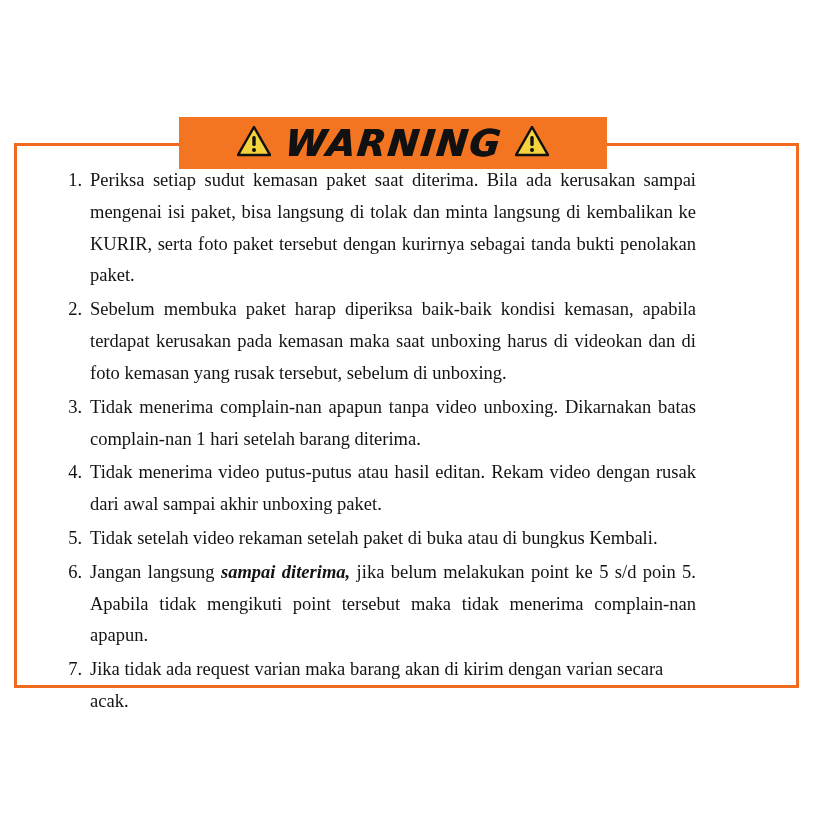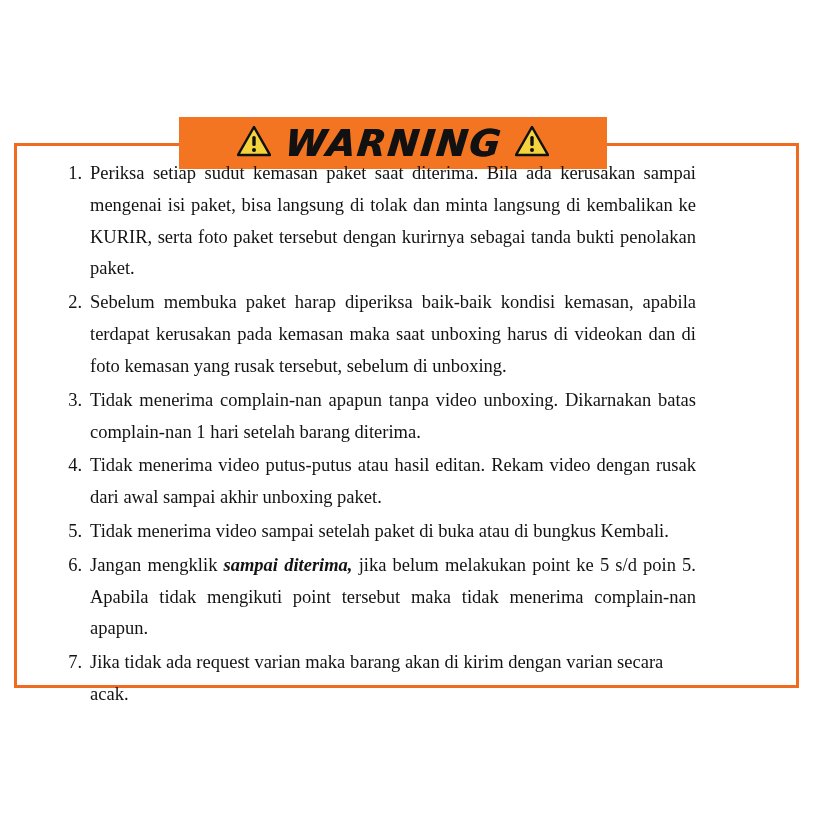--- a/index.html
+++ b/index.html
@@ -54,21 +54,21 @@
     transform: skewX(-6deg);
     text-shadow: 1px 0 0 #111111;
     white-space: nowrap;
   }
   .warn-tri {
     display: block;
   }
   .content {
     position: absolute;
     left: 14px;
-    top: 158px;
+    top: 165px;
     width: 704px;
     padding: 0 22px 0 46px;
     box-sizing: border-box;
   }
   ol.rules {
     list-style: none;
     margin: 0;
     padding: 0;
     counter-reset: rulenum;
   }
@@ -128,19 +128,19 @@
       </svg>
     </span>
   </div>
 
   <div class="content">
     <ol class="rules">
       <li><span>Periksa setiap sudut kemasan paket saat diterima. Bila ada kerusakan sampai mengenai isi paket, bisa langsung di tolak dan minta langsung di kembalikan ke KURIR, serta foto paket tersebut dengan kurirnya sebagai tanda bukti penolakan paket.</span></li>
       <li><span>Sebelum membuka paket harap diperiksa baik-baik kondisi kemasan, apabila terdapat kerusakan pada kemasan maka saat unboxing harus di videokan dan di foto kemasan yang rusak tersebut, sebelum di unboxing.</span></li>
       <li><span>Tidak menerima complain-nan apapun tanpa video unboxing. Dikarnakan batas complain-nan 1 hari setelah barang diterima.</span></li>
       <li><span>Tidak menerima video putus-putus atau hasil editan. Rekam video dengan rusak dari awal sampai akhir unboxing paket.</span></li>
-      <li class="no-justify"><span>Tidak menerima video sampai setelah paket di buka atau di bungkus Kembali.</span></li>
-      <li><span>Jangan mengklik </span><span class="em-bold">sampai diterima,</span><span> jika belum melakukan point ke 5 s/d poin 5. Apabila tidak mengikuti point tersebut maka tidak menerima complain-nan apapun.</span></li>
+      <li class="no-justify"><span>Tidak setelah video rekaman setelah paket di buka atau di bungkus Kembali.</span></li>
+      <li><span>Jangan langsung </span><span class="em-bold">sampai diterima,</span><span> jika belum melakukan point ke 5 s/d poin 5. Apabila tidak mengikuti point tersebut maka tidak menerima complain-nan apapun.</span></li>
       <li class="no-justify"><span>Jika tidak ada request varian maka  barang akan di kirim dengan varian secara acak.</span></li>
     </ol>
   </div>
 
 </div>
 
 </body></html>

